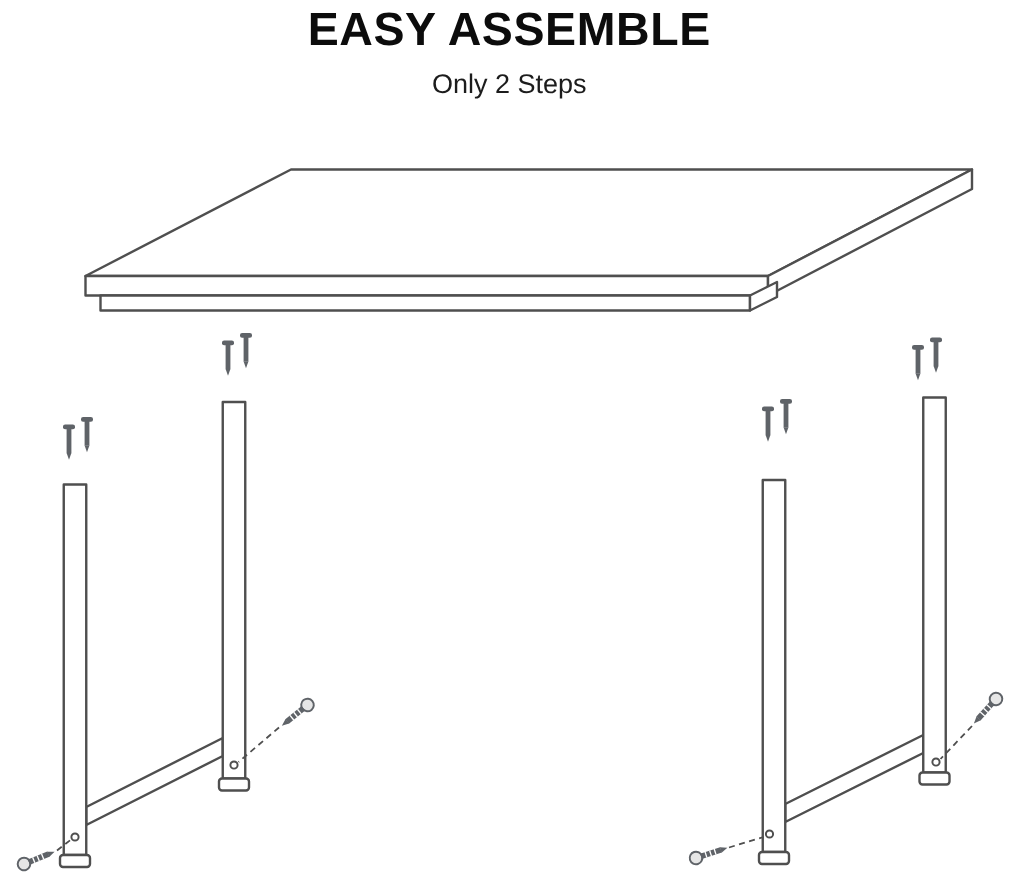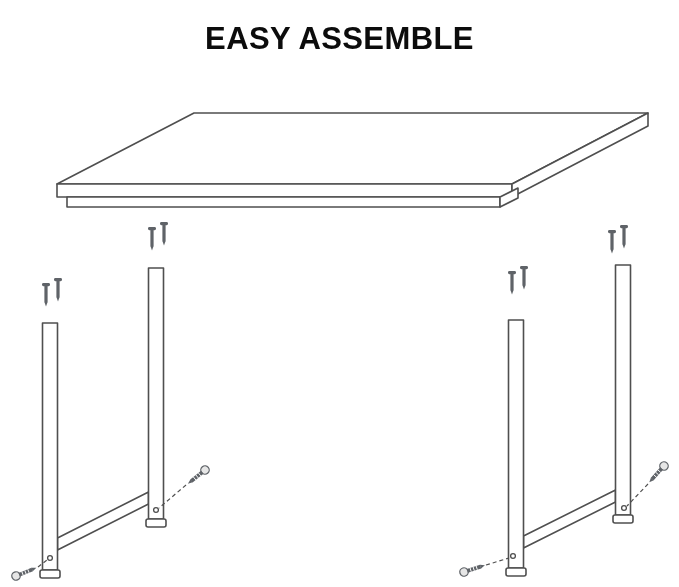--- a/index.html
+++ b/index.html
@@ -18,21 +18,21 @@
     width:679px;
     height:587px;
     margin:0 auto;
     background:var(--background,#fff);
     overflow:hidden;
   }
   .hdr{
     position:absolute;
     top:0; left:0; right:0;
     text-align:center;
-    padding-top:21px;
+    padding-top:2px;
     z-index:2;
   }
   .title{
     font-size:31px;
     font-weight:700;
     letter-spacing:.4px;
     color:var(--text,#0c0c0c);
   }
   .subtitle{
     margin-top:8px;
@@ -54,20 +54,21 @@
   .bolt-head{ fill:#e6e6e6; stroke:currentColor; stroke-width:1.3; }
   .thread{ stroke:#ffffff; stroke-width:.9; }
 </style>
 </head>
 <body>
 
 <div class="page">
 
   <div class="hdr">
     <div class="title">EASY ASSEMBLE</div>
+    <div class="subtitle">Only 2 Steps</div>
   </div>
 
   <svg class="diagram" viewBox="0 0 679 587" xmlns="http://www.w3.org/2000/svg">
 
     <defs>
       <g id="vscrew">
         <rect class="screw-solid" x="-4" y="0" width="8" height="3.2" rx="1.4"></rect>
         <rect class="screw-solid" x="-1.6" y="2.6" width="3.2" height="16.5"></rect>
         <path class="screw-solid" d="M-1.6,19 L1.6,19 L0,23.5 Z"></path>
       </g>

